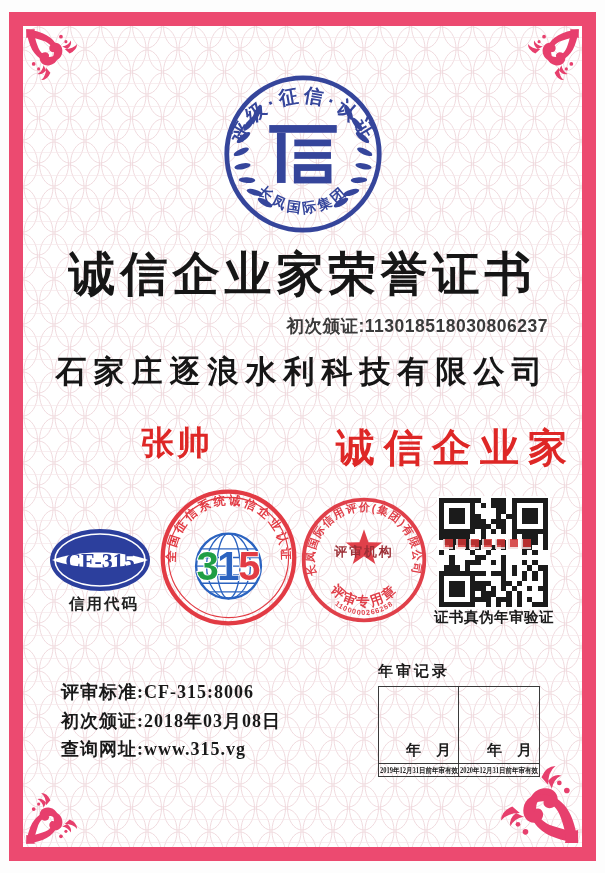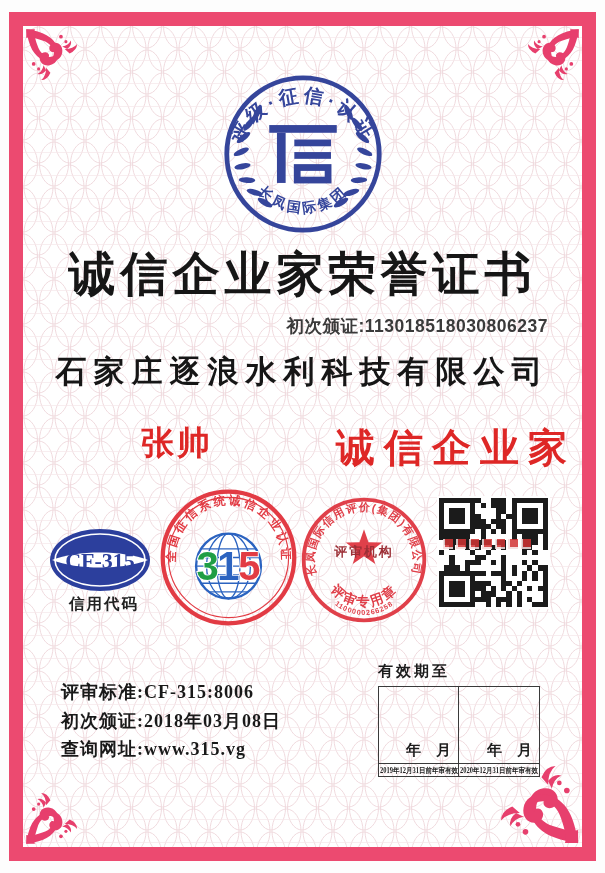--- a/index.html
+++ b/index.html
@@ -461,28 +461,29 @@
     </div>
     <div class="qr-stamp">
       <i></i>
         <i></i>
         <i></i>
         <i></i>
         <i></i>
         <i></i>
         <i></i>
     </div>
+    <div class="qrcap">证书真伪年审验证</div>
 
     <div class="details">
       <div>评审标准:CF-315:8006</div>
       <div>初次颁证:2018年03月08日</div>
       <div>查询网址:www.315.vg</div>
     </div>
 
-    <div class="review-title">有效期至</div>
+    <div class="review-title">年审记录</div>
     <div class="rtable">
       <div class="rcells">
         <div class="rcell">
           <span>年</span>
           <span>月</span>
         </div>
         <div class="rcell">
           <span>年</span>
           <span>月</span>
         </div>

